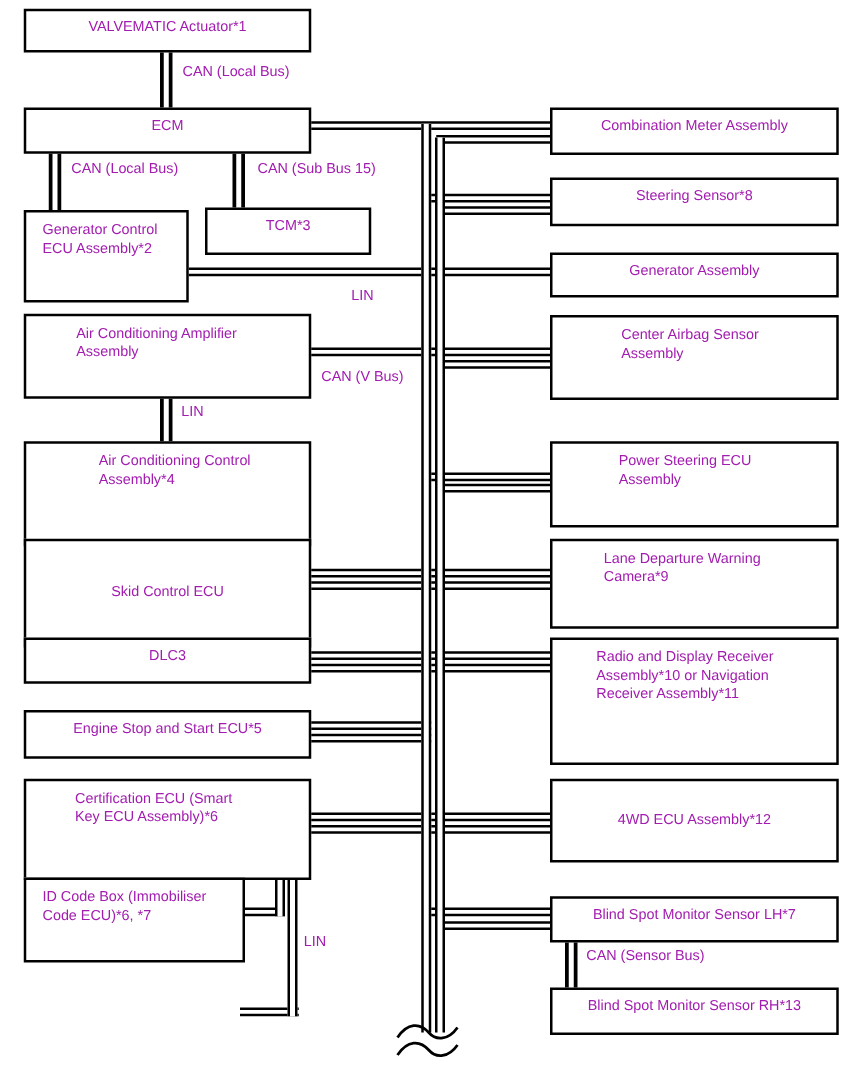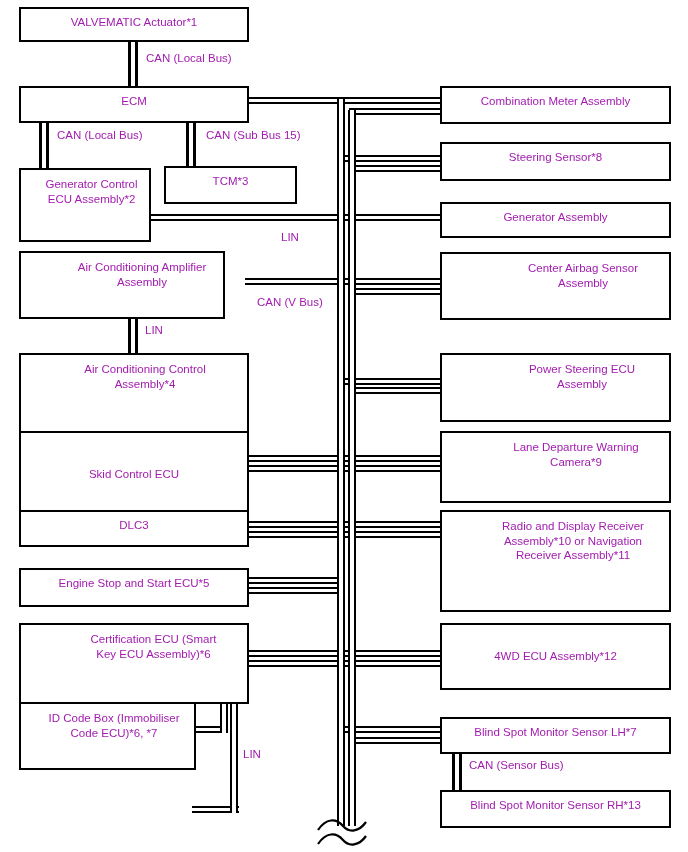--- a/index.html
+++ b/index.html
@@ -7,21 +7,21 @@
     position:relative;width:688px;height:852px;background:#ffffff;
     font-family:"Liberation Sans","DejaVu Sans",sans-serif;color:#a21caf;
     overflow:hidden;
   }
   
   .node{
     position:absolute;box-sizing:border-box;border:2px solid #000;background:#fff;
     font-size:11.5px;line-height:1.28;white-space:pre-line;z-index:5;
   }
   .node.topcenter{text-align:center;padding-top:6px;}
-  .node.topleft{text-align:center;padding-top:7px;}
+  .node.topleft{text-align:left;padding-top:7px;}
   .node.center{display:flex;align-items:center;justify-content:center;text-align:center;padding:0;}
   
   .dl-h{
     position:absolute;height:7px;box-sizing:border-box;background:#fff;
     border-top:2px solid #000;border-bottom:2px solid #000;z-index:1;
   }
   .dl-v{
     position:absolute;width:8px;box-sizing:border-box;background:#fff;
     border-left:2px solid #000;border-right:2px solid #000;z-index:2;
   }
@@ -70,23 +70,23 @@
   <svg class="wave" style="left:314px;top:817px;" width="60" height="36" viewBox="0 0 60 36">
     <path d="M4,13 C12,1 22,1 29,9 C35,16 45,15 52,5" fill="none" stroke="#000" stroke-width="2.2"></path>
     <path d="M4,27 C12,15 22,15 29,23 C35,30 45,29 52,19" fill="none" stroke="#000" stroke-width="2.2"></path>
   </svg>
 
   <div class="node topcenter" style="left:19px;top:7px;width:230px;height:35px;">VALVEMATIC Actuator*1</div>
   <div class="node topcenter" style="left:19px;top:86px;width:230px;height:37px;">ECM</div>
   <div class="node topleft" style="left:19px;top:168px;width:132px;height:74px;padding-left:13px;">Generator Control
 ECU Assembly*2</div>
   <div class="node topcenter" style="left:164px;top:166px;width:133px;height:38px;">TCM*3</div>
-  <div class="node topleft" style="left:19px;top:251px;width:206px;height:68px;padding-left:40px;">Air Conditioning Amplifier
+  <div class="node topleft" style="left:19px;top:251px;width:230px;height:68px;padding-left:40px;">Air Conditioning Amplifier
 Assembly</div>
-  <div class="node topleft" style="left:19px;top:353px;width:230px;height:84px;padding-left:22px;">Air Conditioning Control
+  <div class="node topleft" style="left:19px;top:353px;width:230px;height:84px;padding-left:58px;">Air Conditioning Control
 Assembly*4</div>
   <div class="node center" style="left:19px;top:431px;width:230px;height:87px;text-align:right;">Skid Control ECU</div>
   <div class="node topcenter" style="left:19px;top:510px;width:230px;height:37px;">DLC3</div>
   <div class="node topcenter" style="left:19px;top:568px;width:230px;height:39px;">Engine Stop and Start ECU*5</div>
   <div class="node topleft" style="left:19px;top:623px;width:230px;height:81px;padding-left:39px;">Certification ECU (Smart
 Key ECU Assembly)*6</div>
   <div class="node topleft" style="left:19px;top:702px;width:177px;height:68px;padding-left:13px;">ID Code Box (Immobiliser
 Code ECU)*6, *7</div>
 
   <div class="node topcenter" style="left:440px;top:86px;width:231px;height:38px;">Combination Meter Assembly</div>

